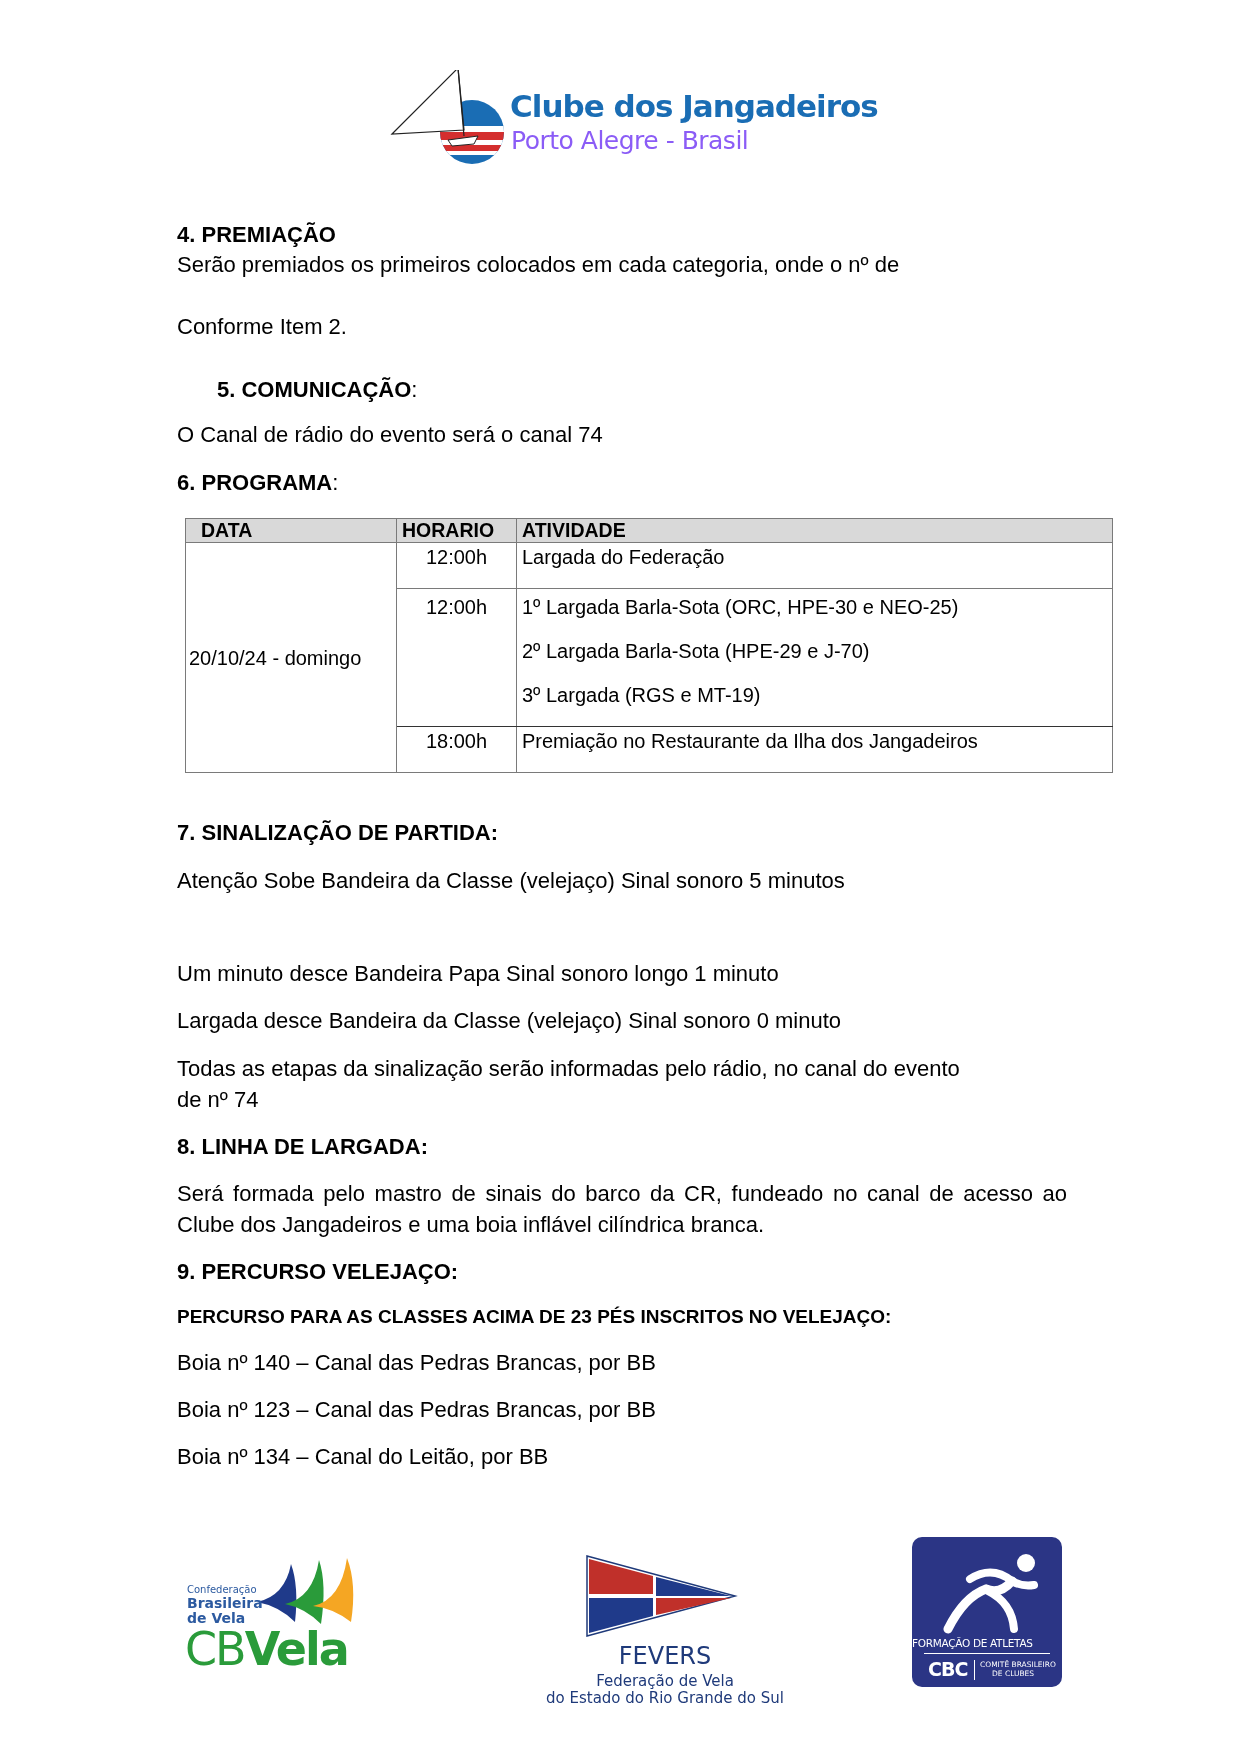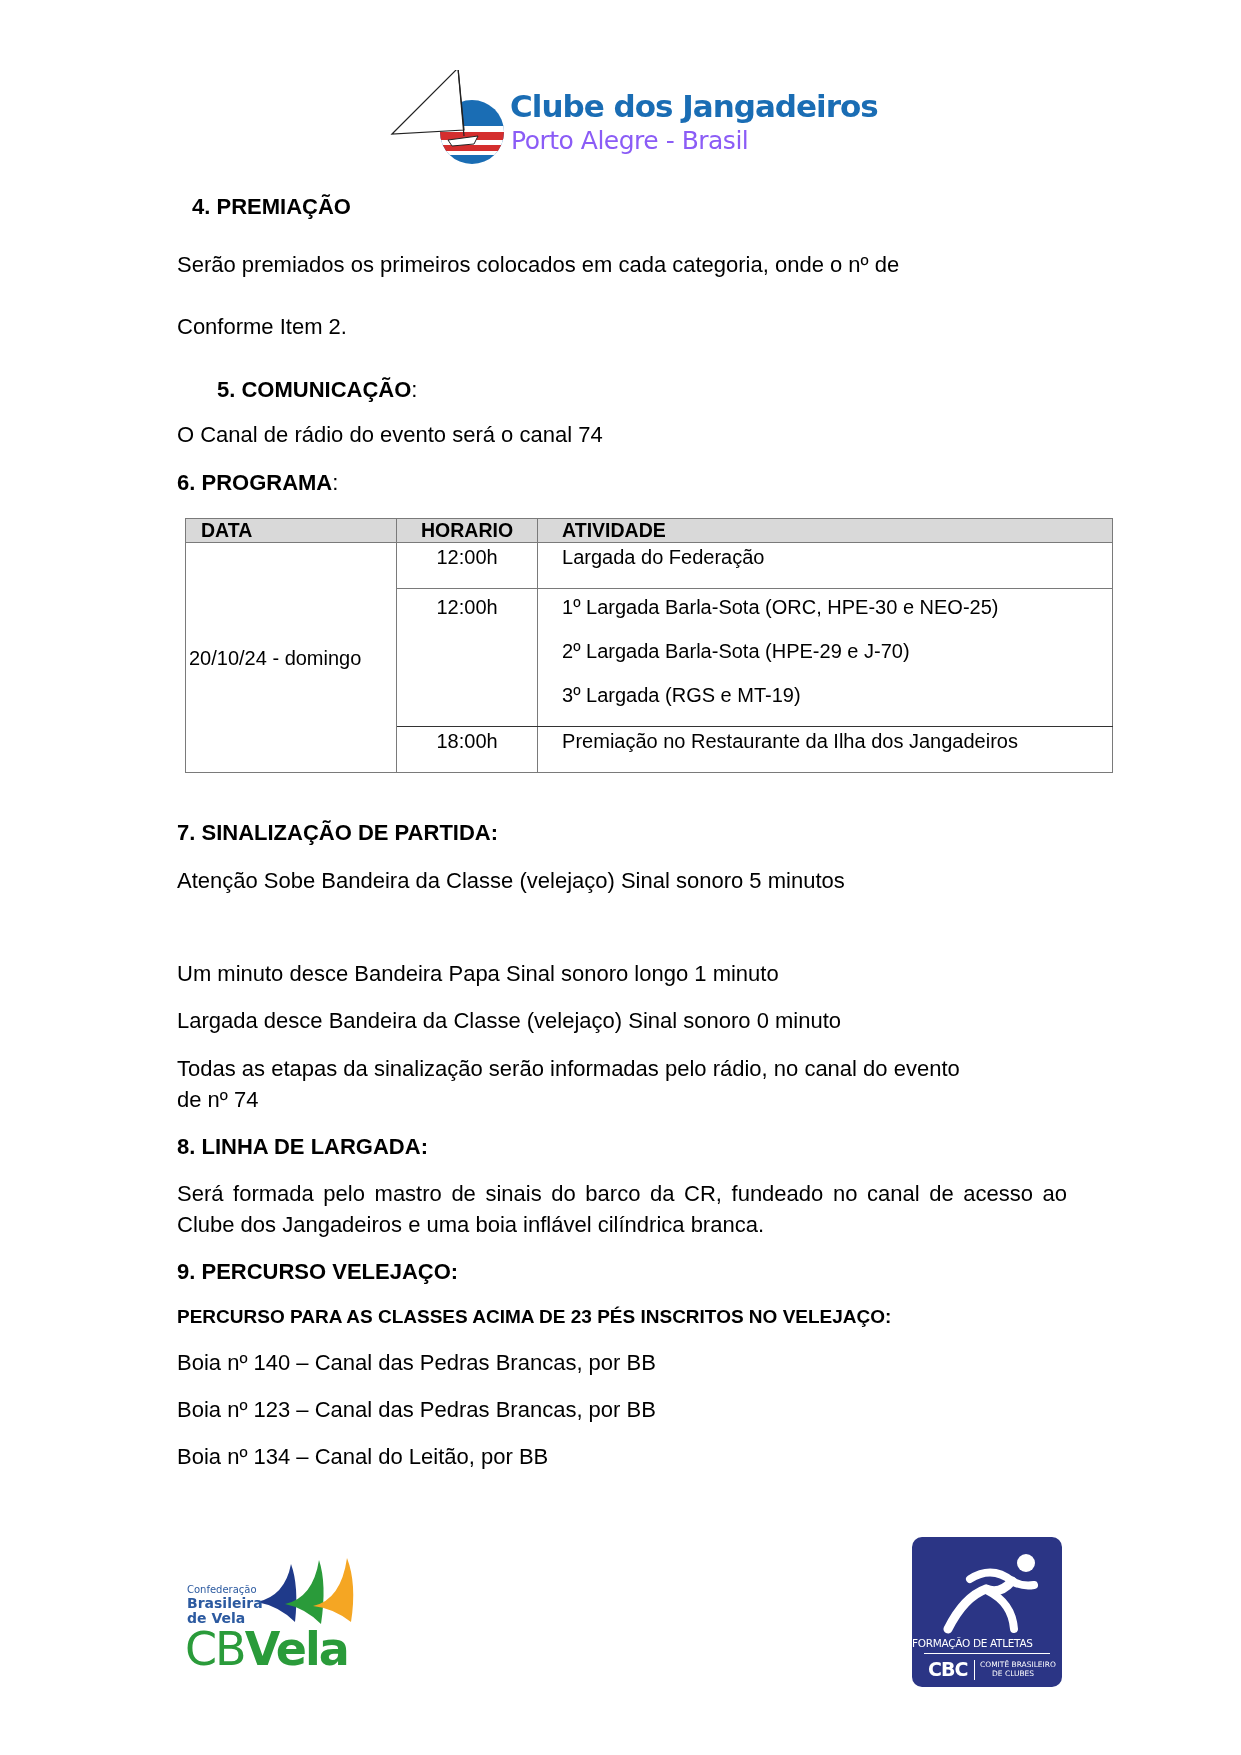--- a/index.html
+++ b/index.html
@@ -17,21 +17,21 @@
   .h { position: absolute; left: 177px; font-size: 22px; font-weight: bold; white-space: nowrap; }
   .h .plain { font-weight: normal; }
   .p { position: absolute; left: 177px; font-size: 22px; line-height: 31px; white-space: nowrap; }
   .p.wrap { white-space: normal; width: 890px; }
   .p.justify { text-align: justify; text-align-last: left; }
   .subh { position: absolute; left: 177px; font-size: 19px; font-weight: bold; white-space: nowrap; }
 
   
   .sched { position: absolute; left: 185px; top: 518px; width: 928px; border-collapse: collapse;
            font-size: 20px; }
-  .sched th, .sched td { border: 1.5px solid #7a7a7a; padding: 0 24px; vertical-align: top; margin-top: 44px; }
+  .sched th, .sched td { border: 1.5px solid #7a7a7a; padding: 0 5px; vertical-align: top; margin-top: 44px; }
   .sched th { background: #d9d9d9; font-weight: bold; text-align: left; height: 23px; line-height: 23px; font-size: 19.5px; }
   .sched th.c-data { padding-left: 15px; }
   .sched td.time { text-align: center; }
   .sched td.date { vertical-align: middle; padding-left: 3px; }
   .sched tr.r1 td { height: 45px; line-height: 28px; }
   .sched tr.r2 td { height: 133px; }
   .sched tr.r2 td.act div { line-height: 28px; margin-bottom: 16px; margin-top: 4px; }
   .sched tr.r2 td.time { padding-top: 4px; line-height: 28px; }
   .sched tr.r3 td { height: 45px; line-height: 28px; }
   .sched tr.r2 td.act, .sched tr.r2 td.time { border-bottom: 1.5px solid #333; }
@@ -80,21 +80,21 @@
         <rect x="40" y="81" width="90" height="4" fill="#fff"></rect>
       </g>
       <path d="M2 64 L68 -2 L74 60 Z" fill="#fff" stroke="#222" stroke-width="1.2"></path>
       <line x1="68" y1="-2" x2="74" y2="66" stroke="#222" stroke-width="1.2"></line>
       <path d="M58 70 L88 66 L84 74 L62 76 Z" fill="#fff" stroke="#222" stroke-width="1"></path>
     </svg>
     <div class="club-name">Clube dos Jangadeiros</div>
     <div class="club-sub">Porto Alegre - Brasil</div>
   </div>
 
-  <div class="h" style="top:194px;margin-left:15px;">4. PREMIAÇÃO</div>
+  <div class="h" style="top:222px;">4. PREMIAÇÃO</div>
   <div class="p" style="top:249px;">Serão premiados os primeiros colocados em cada categoria, onde o nº de</div>
   <div class="p" style="top:311px;">Conforme Item 2.</div>
 
   <div class="h" style="top:377px;margin-left:40px;"><span>5. COMUNICAÇÃO</span><span class="plain">:</span></div>
   <div class="p" style="top:419px;">O Canal de rádio do evento será o canal 74</div>
 
   <div class="h" style="top:470px;"><span>6. PROGRAMA</span><span class="plain">:</span></div>
 
   <table class="sched">
     <colgroup>
@@ -155,20 +155,32 @@
       <path d="M2 52 Q30 46 36 14 Q44 36 40 72 Q24 56 2 52 Z" fill="#1f3a8a"></path>
       <path d="M30 54 Q58 48 64 10 Q72 34 66 74 Q50 58 30 54 Z" fill="#2a9b3a"></path>
       <path d="M58 56 Q86 50 92 8 Q102 34 96 72 Q78 58 58 56 Z" fill="#f5a623"></path>
     </svg>
     <div class="cbv-small" style="top:34px;font-size:10px;font-weight:normal;">Confederação</div>
     <div class="cbv-small" style="top:45px;font-size:14px;">Brasileira</div>
     <div class="cbv-small" style="top:60px;font-size:14px;">de Vela</div>
     <div class="cbv-big"><span>CB</span><b>Vela</b></div>
   </div>
 
+  <div class="logo-fevers">
+    <svg width="160" height="85" viewBox="0 0 160 85" style="position:absolute;left:55px;top:4px;">
+      <polygon points="2,2 150,42 2,82" fill="#fff" stroke="#1f3a7a" stroke-width="1.5"></polygon>
+      <polygon points="4,5 68,22 68,40 4,40" fill="#c0302a"></polygon>
+      <polygon points="71,23 146,42 71,42 71,40" fill="#1f3a8a"></polygon>
+      <polygon points="4,44 68,44 68,62 4,79" fill="#1f3a8a"></polygon>
+      <polygon points="71,44 146,44 71,61" fill="#c0302a"></polygon>
+    </svg>
+    <div class="fevers-title">FEVERS</div>
+    <div class="fevers-sub" style="top:122px;">Federação de Vela</div>
+    <div class="fevers-sub" style="top:139px;">do Estado do Rio Grande do Sul</div>
+  </div>
 
   <div class="logo-cbc">
     <svg width="150" height="100" viewBox="0 0 150 100" style="position:absolute;left:0;top:0;">
       <circle cx="114" cy="26" r="9" fill="#fff"></circle>
       <path d="M58 42 Q80 28 100 44 Q110 50 122 48" stroke="#fff" stroke-width="8" fill="none" stroke-linecap="round"></path>
       <path d="M100 44 Q88 58 74 52 Q52 60 36 92" stroke="#fff" stroke-width="9" fill="none" stroke-linecap="round"></path>
       <path d="M76 54 Q100 66 102 92" stroke="#fff" stroke-width="8" fill="none" stroke-linecap="round"></path>
     </svg>
     <div class="cbc-caption">FORMAÇÃO DE ATLETAS</div>
     <div class="cbc-line"></div>

